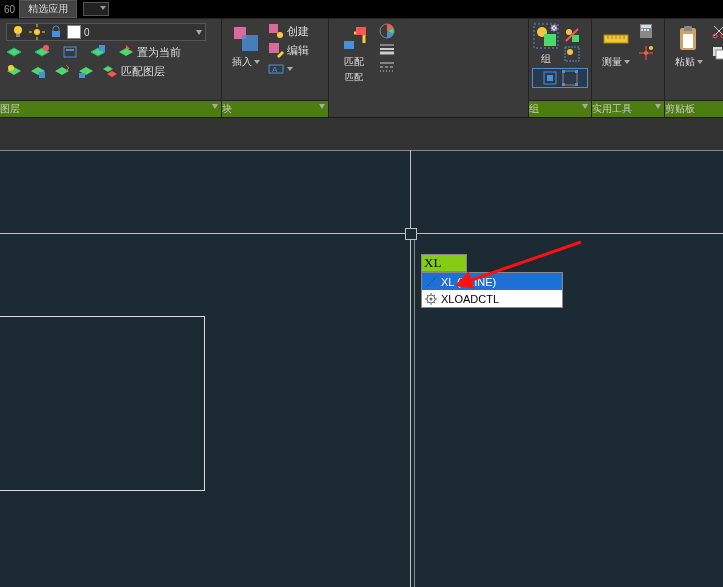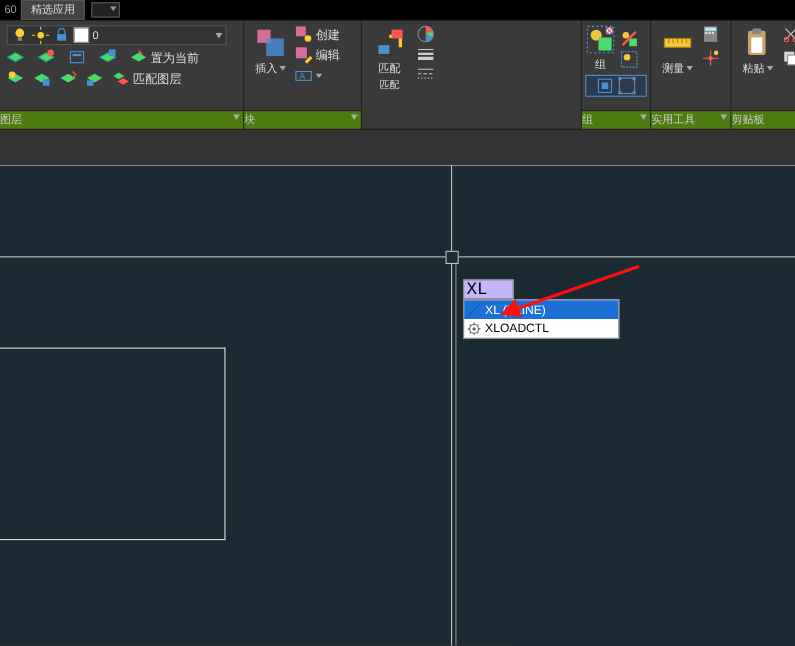--- a/index.html
+++ b/index.html
@@ -32,21 +32,21 @@
   .bigbtn .lbl{font-size:10px;color:#ddd;display:flex;align-items:center;gap:2px}
   .smarr{width:0;height:0;border-left:3px solid transparent;border-right:3px solid transparent;border-top:4px solid #aaa}
   
   .canvas{position:absolute;left:0;top:150px;right:0;bottom:0;background:#1c2a33}
   .canvas .top{position:absolute;left:0;right:0;top:0;height:1px;background:#888}
   .cross-h{position:absolute;left:0;right:0;top:233px;height:1px;background:#c0c0c0}
   .cross-v{position:absolute;top:0;bottom:0;left:410px;width:1px;background:#c0c0c0}
   .cross-v2{position:absolute;top:84px;bottom:0;left:414px;width:1px;background:#888}
   .pickbox{position:absolute;left:405px;top:228px;width:10px;height:10px;border:1px solid #c0c0c0;background:#1c2a33}
   .rect{position:absolute;left:0;top:316px;width:204px;height:173px;border:1px solid #dcdcdc;border-left:0;background:transparent}
-  .cmdinput{position:absolute;left:421px;top:254px;width:40px;height:16px;background:#c4b5fd;color:#000;border:1px solid #888;font-size:16px;font-family:Liberation Mono, monospace;padding:0 2px;display:flex;align-items:center}
+  .cmdinput{position:absolute;left:421px;top:254px;width:40px;height:16px;background:#84cc16;color:#000;border:1px solid #888;font-size:13px;font-family:Liberation Serif, serif;padding:0 2px;display:flex;align-items:center}
   .autolist{position:absolute;left:421px;top:272px;width:140px;background:#fff;border:1px solid #888;color:#000;font-size:11px}
   .autolist .item{display:flex;align-items:center;gap:4px;padding:1px 3px;height:15px}
   .autolist .item.sel{background:#1e6fd6;color:#fff}
   .autolist .gico{width:12px;height:12px;display:flex;align-items:center;justify-content:center}
   .autolist .gico svg{width:12px;height:12px}
   .arrow{position:absolute;left:456px;top:240px;width:130px;height:60px;pointer-events:none}
 </style>
 </head>
 <body>
 

